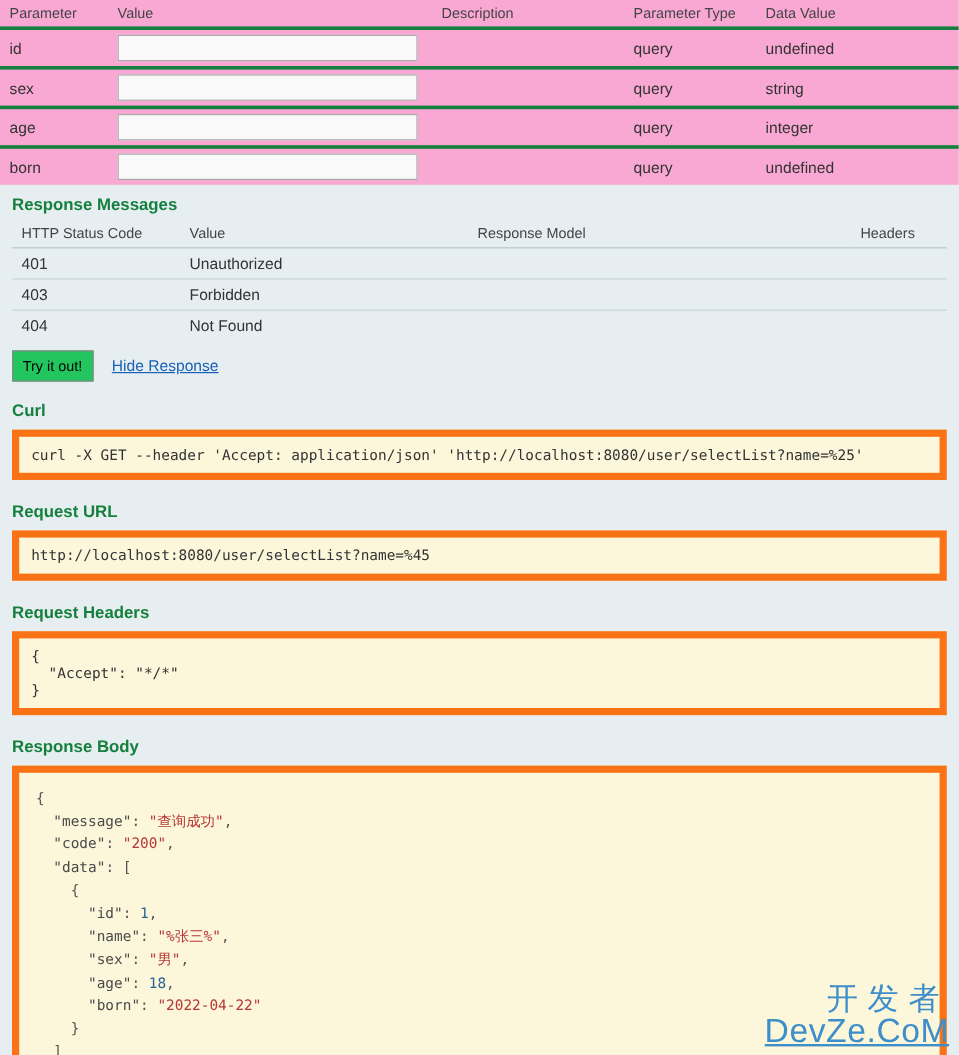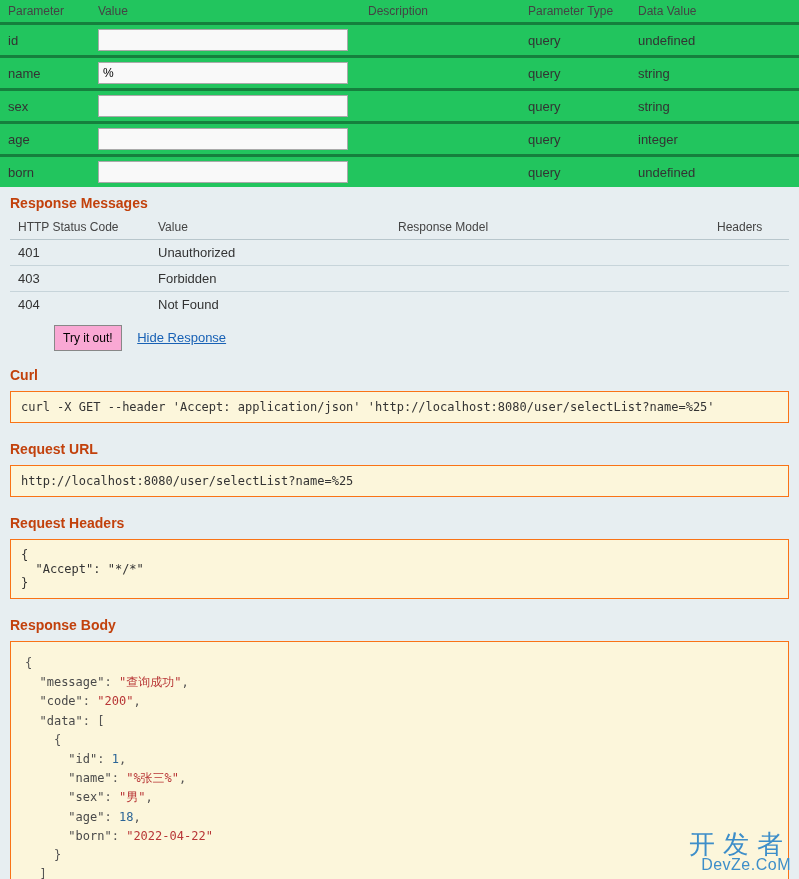--- a/index.html
+++ b/index.html
@@ -6,21 +6,21 @@
     body {
       font-family: "Droid Sans", "Helvetica Neue", Helvetica, Arial, sans-serif;
       font-size: 13px;
       background: #e7eef1;
       color: #333;
       width: 799px;
     }
     table.params {
       width: 100%;
       border-collapse: collapse;
-      background: #22c55e;
+      background: #f9a8d4;
     }
     table.params thead th {
       text-align: left;
       font-weight: normal;
       color: #444;
       padding: 4px 8px;
       font-size: 12px;
       border-bottom: 1px solid #b8c6cc;
     }
     table.params tbody td {
@@ -36,21 +36,21 @@
       background: #f9f9f9;
       font-size: 12px;
     }
     .col-param { width: 90px; }
     .col-value { width: 270px; }
     .col-desc { width: 160px; }
     .col-ptype { width: 110px; }
     .col-dtype { width: auto; }
 
     h4.section {
-      color: #c2410c;
+      color: #15803d;
       font-size: 14px;
       font-weight: bold;
       padding: 8px 10px 4px;
     }
     table.resp {
       width: calc(100% - 20px);
       margin: 0 10px;
       border-collapse: collapse;
     }
     table.resp thead th {
@@ -69,39 +69,38 @@
     .resp .col-code { width: 140px; }
     .resp .col-reason { width: 240px; }
     .resp .col-model { width: auto; }
     .resp .col-headers { width: 80px; text-align: right;}
     table.resp thead th.col-headers { text-align: left; }
 
     .action-row {
       padding: 8px 10px;
     }
     .btn-try {
-      background: #f9a8d4;
+      background: #22c55e;
       border: 1px solid #888;
       padding: 5px 8px;
       font-size: 12px;
       cursor: pointer;
       font-family: inherit;
-      margin-left: 44px;
     }
     .hide-link {
       color: #1861b5;
       text-decoration: underline;
       margin-left: 12px;
       font-size: 13px;
       cursor: pointer;
     }
     .codebox {
       margin: 4px 10px 10px;
       background: #fcf6db;
-      border: 1px solid #f97316;
+      border: 6px solid #f97316;
       padding: 8px 10px;
       font-family: Consolas, Monaco, monospace;
       font-size: 12px;
       white-space: pre;
       color: #333;
       overflow-x: auto;
     }
     .codebox.json { line-height: 1.6; padding: 12px 14px; }
     .jkey { color: #4a4a4a; }
     .jstr { color: #b83636; }
@@ -112,21 +111,21 @@
       right: 8px;
       bottom: 6px;
       text-align: right;
       color: #3d8ec9;
       font-family: "Arial", sans-serif;
       pointer-events: none;
       line-height: 1;
       margin-left: 27px;
     }
     .watermark .wm1 { font-size: 26px; letter-spacing: 8px; font-weight: 400;}
-    .watermark .wm2 { font-size: 16px; font-weight: 500; letter-spacing: 0.5px;}
+    .watermark .wm2 { font-size: 28px; font-weight: 500; letter-spacing: 0.5px; text-decoration: underline;}
   </style>
 </head>
 <body>
 
 <table class="params">
   <thead>
     <tr>
       <th class="col-param">Parameter</th>
       <th class="col-value">Value</th>
       <th class="col-desc">Description</th>
@@ -136,27 +135,20 @@
   </thead>
   <tbody id="params-body">
       <tr>
         <td>id</td>
         <td><input type="text" value="" style=""></td>
         <td></td>
         <td>query</td>
         <td>undefined</td>
       </tr>
       <tr>
-        <td>name</td>
-        <td><input type="text" value="%" style=""></td>
-        <td></td>
-        <td>query</td>
-        <td>string</td>
-      </tr>
-      <tr>
         <td>sex</td>
         <td><input type="text" value="" style=""></td>
         <td></td>
         <td>query</td>
         <td>string</td>
       </tr>
       <tr>
         <td>age</td>
         <td><input type="text" value="" style=""></td>
         <td></td>
@@ -207,21 +199,21 @@
 
 <div class="action-row">
   <button class="btn-try">Try it out!</button>
   <a class="hide-link">Hide Response</a>
 </div>
 
 <h4 class="section">Curl</h4>
 <div class="codebox">curl -X GET --header 'Accept: application/json' 'http://localhost:8080/user/selectList?name=%25'</div>
 
 <h4 class="section">Request URL</h4>
-<div class="codebox">http://localhost:8080/user/selectList?name=%25</div>
+<div class="codebox">http://localhost:8080/user/selectList?name=%45</div>
 
 <h4 class="section">Request Headers</h4>
 <div class="codebox">{
   "Accept": "*/*"
 }</div>
 
 <h4 class="section">Response Body</h4>
 <div class="codebox json" id="response-body-box"><span class="jpunc">{</span>
   <span class="jkey">"message"</span><span class="jpunc">: </span><span class="jstr">"查询成功"</span><span class="jpunc">,</span>
   <span class="jkey">"code"</span><span class="jpunc">: </span><span class="jstr">"200"</span><span class="jpunc">,</span>

